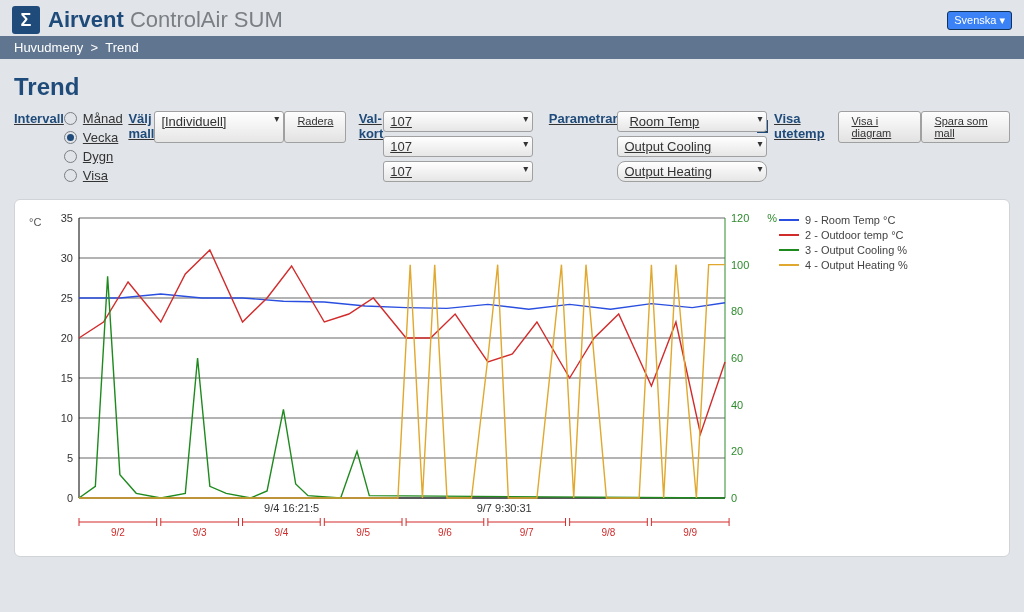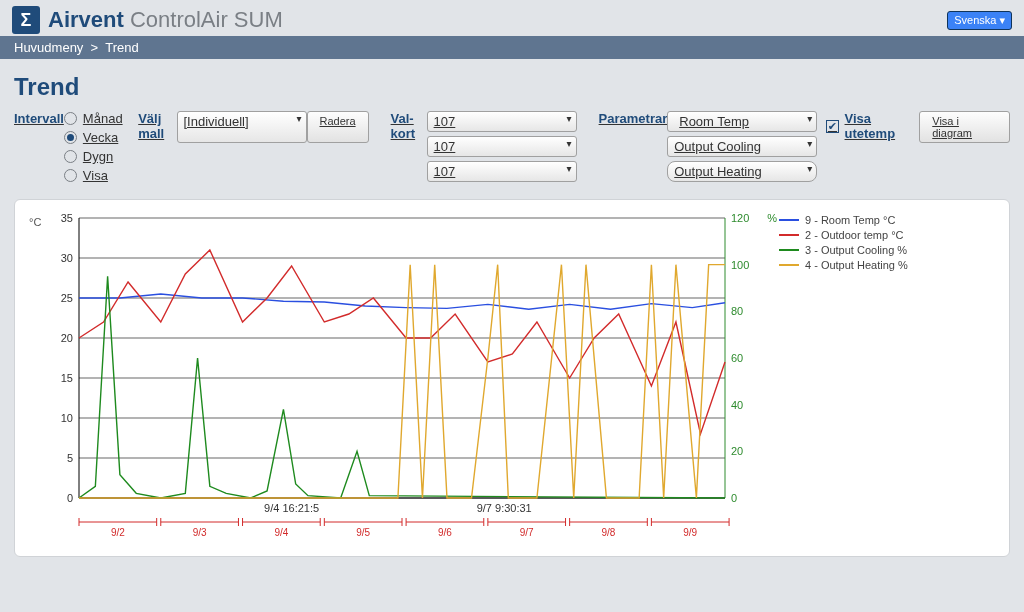--- a/index.html
+++ b/index.html
@@ -109,20 +109,21 @@
             <div class="select" style="min-width: 150px; border-radius: 8px;"><span>Output Heating</span></div>
           </div>
     </div>
 
     <div class="col" style="min-width:140px;">
       <div style="display:flex; align-items:center; gap:6px; margin-bottom:6px;">
         <span class="chk">✔</span>
         <span style="color:#1f4b7a; font-size:13px; font-weight:700;">Visa utetemp</span>
       </div>
       <div class="btn">Visa i diagram</div>
+      <div class="btn">Spara som mall</div>
     </div>
   </div>
 
   <div class="chart-card">
     <div style="position:relative;">
       <div class="y-unit-left">°C</div>
       <div class="chart-area">
         <svg id="chart-svg" width="740" height="340">
               <line x1="48" y1="288" x2="694" y2="288" stroke="#000" stroke-width="0.6"></line>
               <text x="42" y="292" text-anchor="end" font-size="11" fill="#333">0</text>

